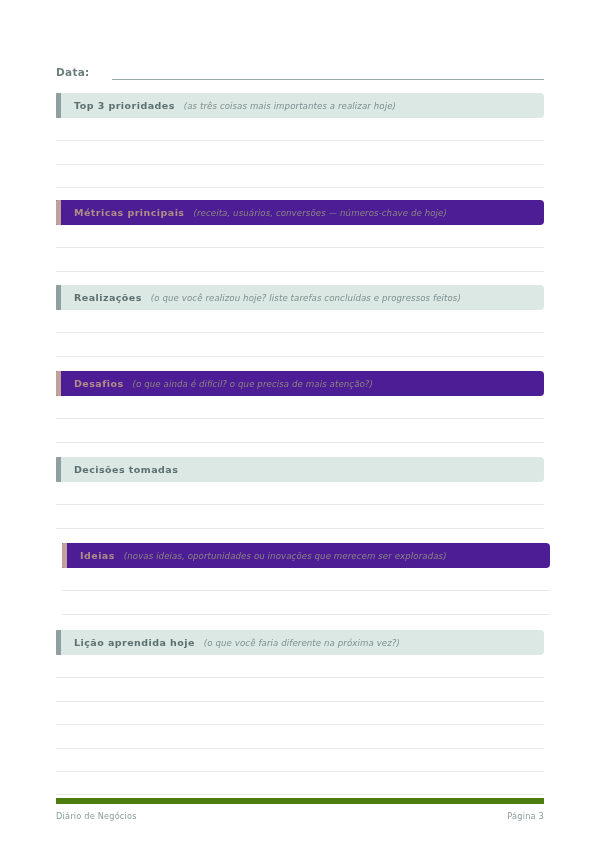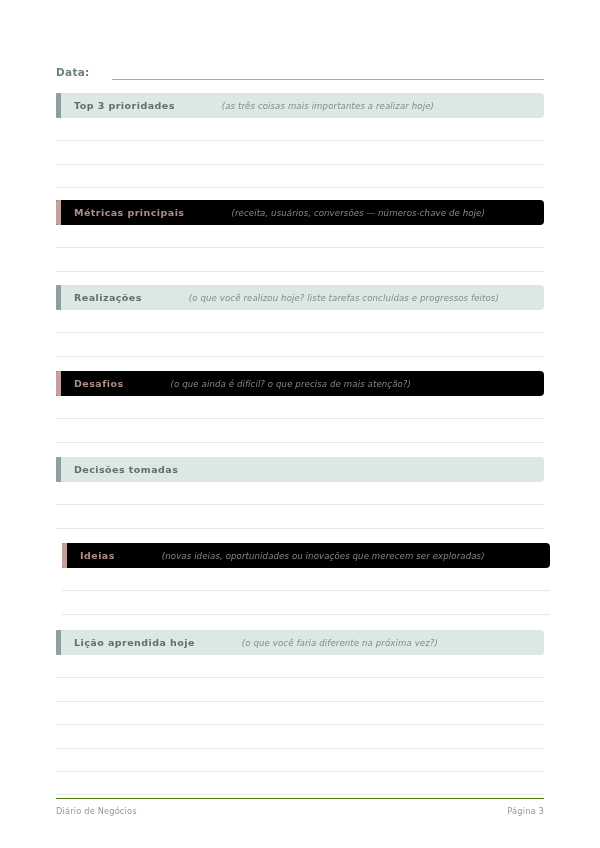--- a/index.html
+++ b/index.html
@@ -58,21 +58,20 @@
     width: 488px;
   }
   .sec-header {
     position: relative;
     height: 25px;
     border-radius: 0 4px 4px 0;
     display: flex;
     align-items: center;
     box-sizing: border-box;
     padding-left: 18px;
-    gap: 38px;
   }
   .sec-accent {
     position: absolute;
     left: 0;
     top: 0;
     width: 5px;
     height: 25px;
     border-radius: 1px 0 0 1px;
   }
   .sec-title {
@@ -89,21 +88,21 @@
     white-space: nowrap;
   }
 
   
   .theme-green .sec-header { background: #dce8e3; }
   .theme-green .sec-accent { background: #8f9f9f; }
   .theme-green .sec-title  { color: #5d7070; }
   .theme-green .sec-hint   { color: #7d8f8f; }
 
   
-  .theme-rose .sec-header { background: #000000; }
+  .theme-rose .sec-header { background: #4c1d95; }
   .theme-rose .sec-accent { background: #c3a099; }
   .theme-rose .sec-title  { color: #b08d86; }
   .theme-rose .sec-hint   { color: #8e8481; }
 
   
   .lines {
     position: absolute;
     left: 0;
     width: 488px;
   }
@@ -111,21 +110,21 @@
     height: 22.4px;
     border-bottom: 1px solid #e6e9e9;
   }
 
   
   .footer {
     position: absolute;
     left: 56px;
     top: 798px;
     width: 488px;
-    border-top: 1px solid #4d7c0f;
+    border-top: 6px solid #4d7c0f;
     padding-top: 7px;
     display: flex;
     justify-content: space-between;
     align-items: center;
   }
   .footer-text {
     font-size: 8.2px;
     color: #8b9a9a;
     letter-spacing: 0.2px;
   }

